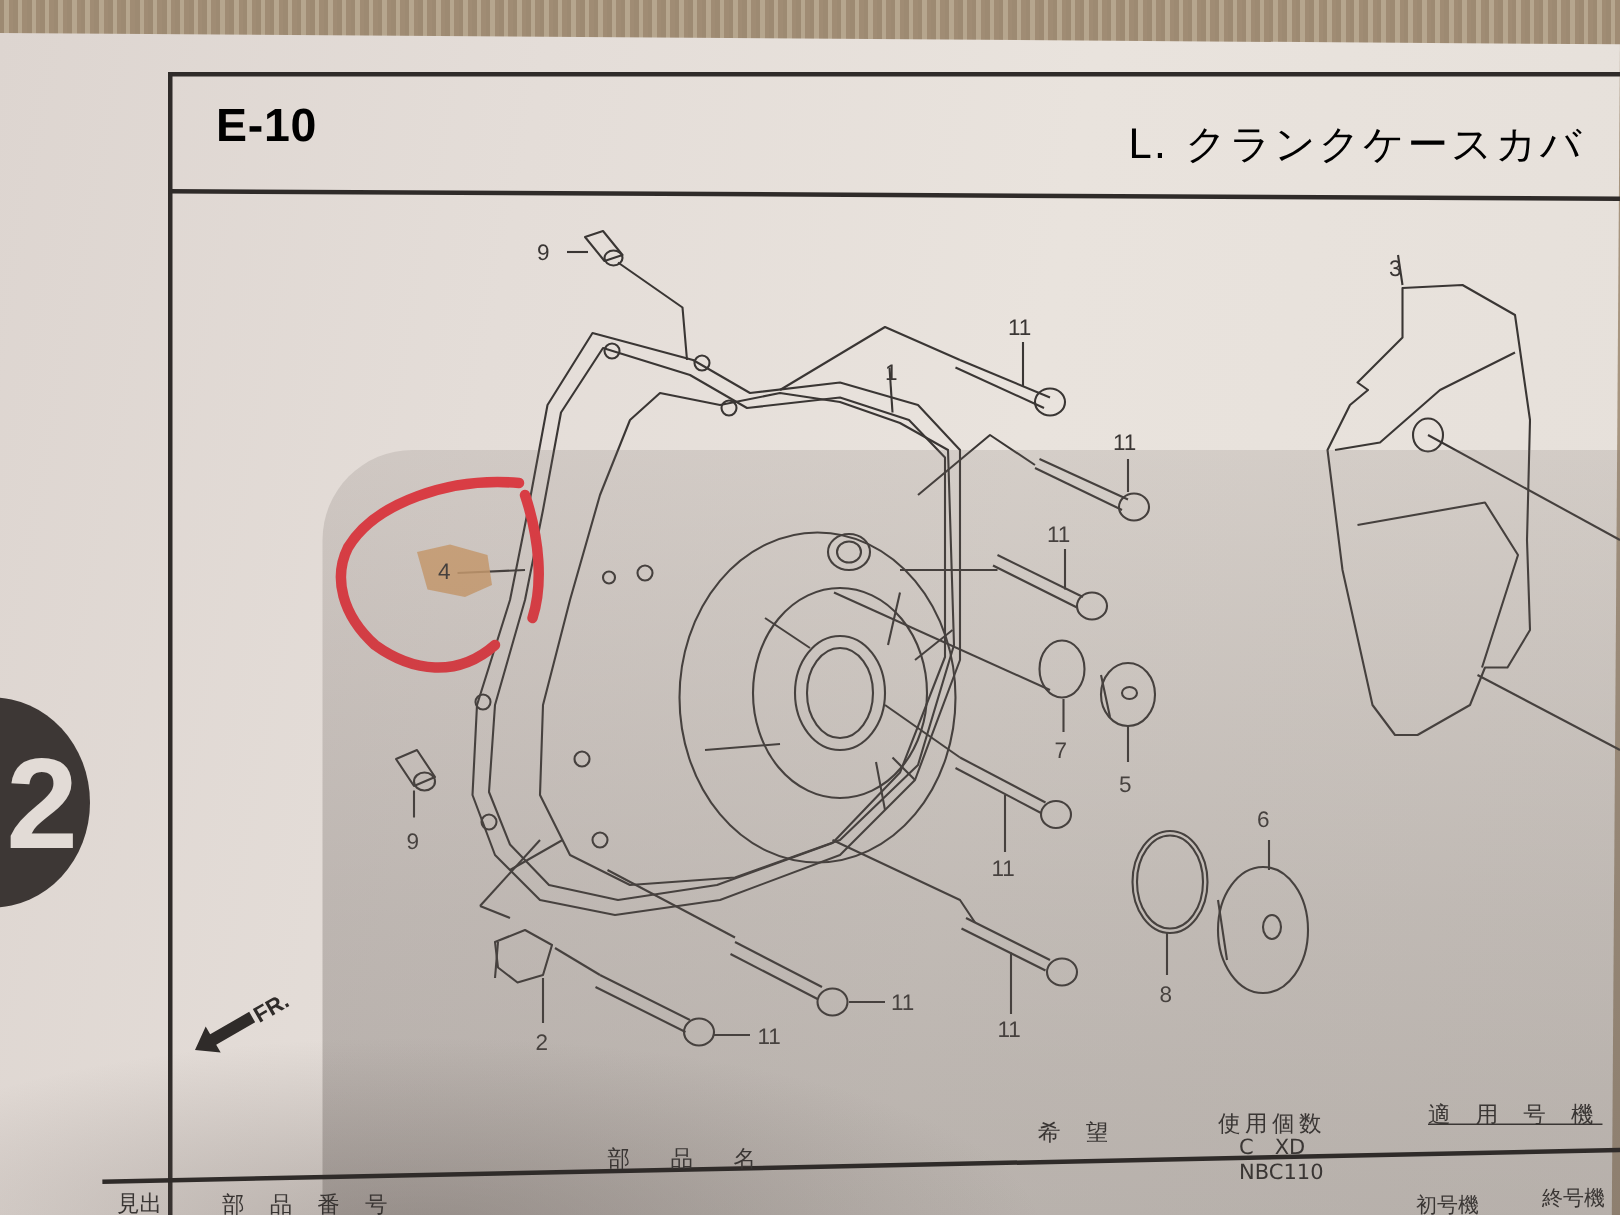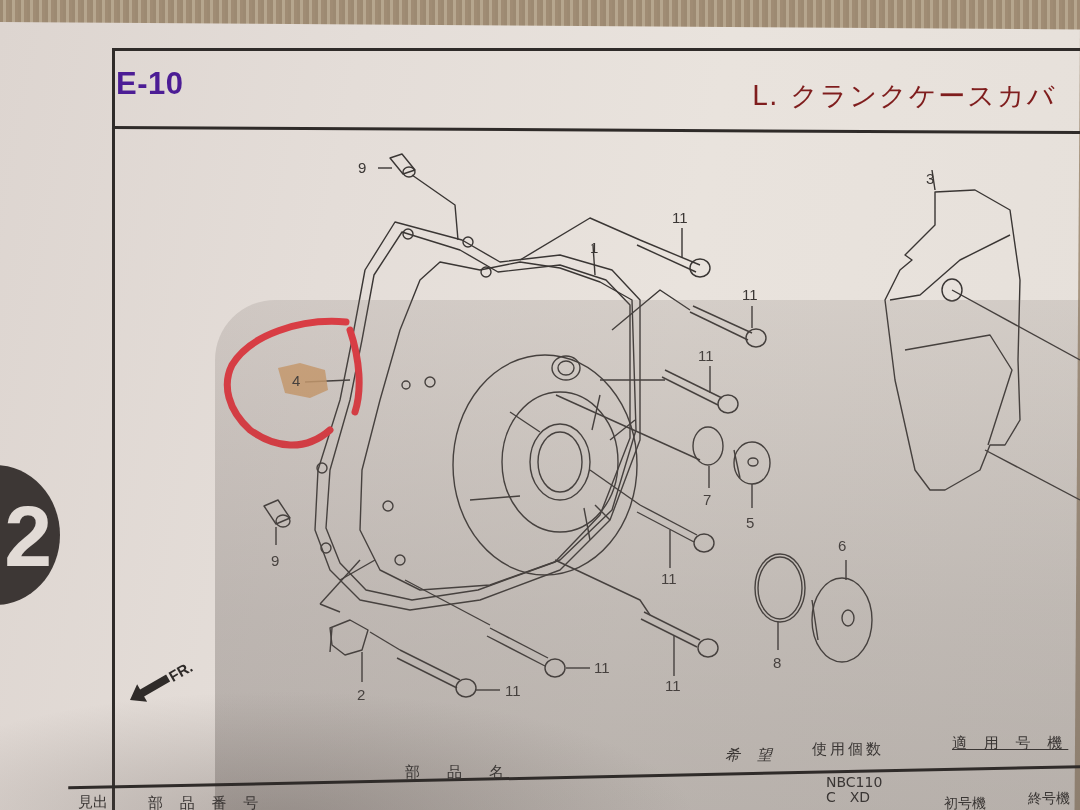--- a/index.html
+++ b/index.html
@@ -30,27 +30,27 @@
     }
     .frame {
       position: absolute; left: 112px; top: 48px; width: 1000px; height: 800px;
       border-left: 3px solid #2f2b29; border-top: 3px solid #2f2b29;
     }
     .title-rule {
       position: absolute; left: 112px; top: 126px; width: 980px; height: 0;
       border-top: 3px solid #2f2b29; transform: rotate(0.3deg); transform-origin: 0 0;
     }
     .page-code {
-      position: absolute; left: 116px; top: 66px;
+      position: absolute; left: 144px; top: 66px;
       font-family: "Liberation Sans", sans-serif; font-weight: bold;
-      font-size: 31px; color: #4c1d95; letter-spacing: 0.5px;
+      font-size: 31px; color: #000000; letter-spacing: 0.5px;
     }
     .page-title {
       position: absolute; left: 752px; top: 78px;
-      font-family: "DejaVu Sans", sans-serif; font-size: 27px; color: #7f1d1d;
+      font-family: "DejaVu Sans", sans-serif; font-size: 27px; color: #000000;
       white-space: nowrap; letter-spacing: 2px;
     }
     .tab-badge {
       position: absolute; left: -70px; top: 465px; width: 130px; height: 140px;
       border-radius: 50%; background: #3d3735;
     }
     .tab-badge span {
       position: absolute; right: 8px; top: 22px; color: #e2dbd6;
       font-family: "Liberation Sans", sans-serif; font-weight: bold; font-size: 86px;
     }
@@ -259,20 +259,20 @@
   </g>
 </svg>
 
 <div class="shadow-right"></div>
 <div class="shadow-bottom"></div>
 
 <div class="table-rule"></div>
 <div class="table-text" style="left:78px;top:793px;letter-spacing:0;">見出</div>
 <div class="table-text" style="left:148px;top:794px;">部 品 番 号</div>
 <div class="table-text" style="left:405px;top:763px;">部　品　名</div>
-<div class="table-text" style="left:725px;top:746px;font-style:italic;">希 望</div>
+<div class="table-text" style="left:692px;top:746px;">希 望</div>
 <div class="table-text" style="left:700px;top:816px;">小 売</div>
 <div class="table-text" style="left:800px;top:740px;letter-spacing:3px;margin-left:12px;">使用個数</div>
 <div class="table-text small" style="left:826px;top:774px;">NBC110</div>
-<div class="table-text small" style="left:826px;top:789px;">C　XD</div>
+<div class="table-text small" style="left:826px;top:756px;">C　XD</div>
 <div class="table-text" style="left:952px;top:734px;text-decoration:underline;">適 用 号 機</div>
 <div class="table-text small" style="left:944px;top:795px;">初号機</div>
 <div class="table-text small" style="left:1028px;top:790px;">終号機</div>
 
 </body></html>

